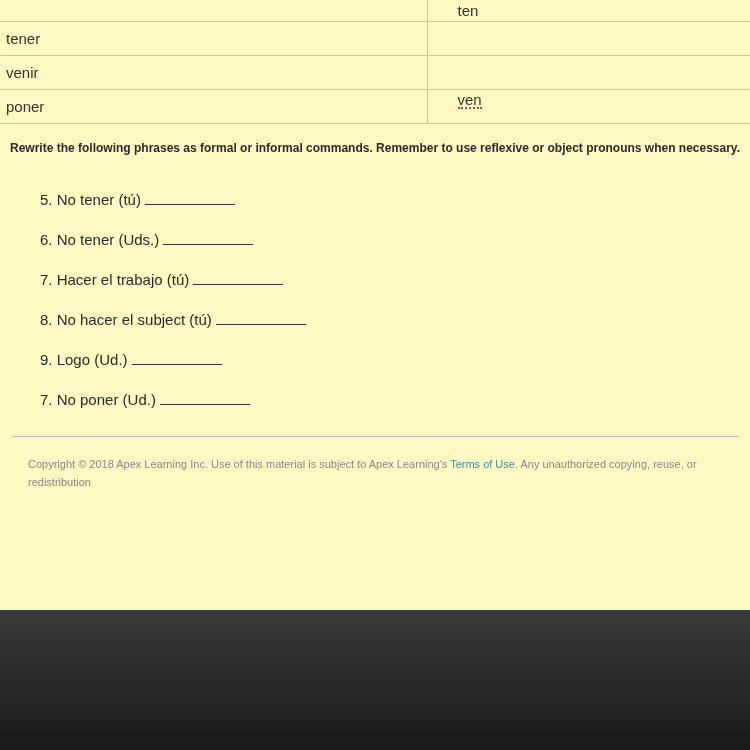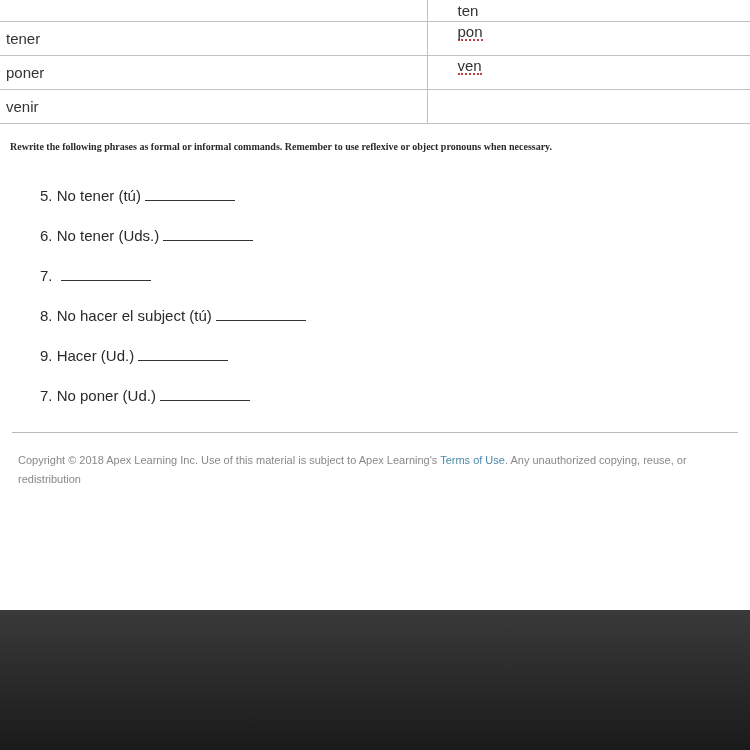--- a/index.html
+++ b/index.html
@@ -4,21 +4,21 @@
   <style>
     * { margin: 0; padding: 0; box-sizing: border-box; }
     body {
       font-family: Arial, sans-serif;
       background: #2a2a2a;
       width: 750px;
       height: 750px;
       overflow: hidden;
     }
     .page {
-      background: #ffffff;
+      background: #fef9c3;
       width: 750px;
       height: 610px;
       padding: 0;
       position: relative;
     }
     .table-section {
       width: 100%;
       border-collapse: collapse;
     }
     .table-row {
@@ -47,25 +47,24 @@
       align-items: flex-start;
       padding-top: 2px;
     }
     .spellcheck {
       border-bottom: 2px dotted #c14040;
       display: inline-block;
       line-height: 1;
     }
     .instructions {
       padding: 14px 10px 8px 10px;
-      font-size: 10px;
+      font-size: 12px;
       font-weight: bold;
       color: #2a2a2a;
       line-height: 1.8;
-      font-family: Liberation Serif, serif;
     }
     .questions {
       padding: 0 10px 0 40px;
     }
     .question-item {
       font-size: 15px;
       color: #2a2a2a;
       margin: 22px 0;
       display: flex;
       align-items: baseline;
@@ -75,21 +74,21 @@
       border-bottom: 1px solid #333;
       width: 90px;
       height: 1em;
       margin-left: 4px;
     }
     .divider {
       border-top: 1px solid #b8b8b8;
       margin: 28px 12px 0 12px;
     }
     .footer {
-      padding: 18px 14px 0 18px;
+      padding: 18px 14px 0 28px;
       font-size: 11px;
       color: #888;
       line-height: 1.7;
     }
     .footer-link {
       color: #4a8aa8;
     }
     .bezel {
       width: 750px;
       height: 140px;
@@ -103,55 +102,52 @@
 
   <div class="table-section">
     <div class="table-row" style="height:22px;">
       <div class="table-cell-left"></div>
       <div class="table-cell-right">
           <span>ten</span>
         </div>
     </div>
     <div class="table-row">
       <div class="table-cell-left">tener</div>
+    </div>
+    <div class="table-row">
+      <div class="table-cell-left">venir</div>
       <div class="table-cell-right">
-          <span class="spellcheck">pon</span>
+          <span></span>
         </div>
     </div>
     <div class="table-row">
       <div class="table-cell-left">poner</div>
       <div class="table-cell-right">
           <span class="spellcheck">ven</span>
-        </div>
-    </div>
-    <div class="table-row">
-      <div class="table-cell-left">venir</div>
-      <div class="table-cell-right">
-          <span></span>
         </div>
     </div>
   </div>
 
   <div class="instructions">Rewrite the following phrases as formal or informal commands. Remember to use reflexive or object pronouns when necessary.</div>
 
   <div class="questions">
     <div class="question-item">
       <span>5</span>.&nbsp;<span>No tener (tú)</span><span class="blank"></span>
     </div>
     <div class="question-item">
       <span>6</span>.&nbsp;<span>No tener (Uds.)</span><span class="blank"></span>
     </div>
     <div class="question-item">
-      <span>7</span>.&nbsp;<span class="blank"></span>
+      <span>7</span>.&nbsp;<span>Hacer el trabajo (tú)</span><span class="blank"></span>
     </div>
     <div class="question-item">
       <span>8</span>.&nbsp;<span>No hacer el subject (tú)</span><span class="blank"></span>
     </div>
     <div class="question-item">
-      <span>9</span>.&nbsp;<span>Hacer (Ud.)</span><span class="blank"></span>
+      <span>9</span>.&nbsp;<span>Logo (Ud.)</span><span class="blank"></span>
     </div>
     <div class="question-item">
       <span>7</span>.&nbsp;<span>No poner (Ud.)</span><span class="blank"></span>
     </div>
   </div>
 
   <div class="divider"></div>
 
   <div class="footer">
     <span>Copyright © 2018 Apex Learning Inc. Use of this material is subject to Apex Learning's </span><span class="footer-link">Terms of Use</span><span>. Any unauthorized copying, reuse, or redistribution</span><br>

